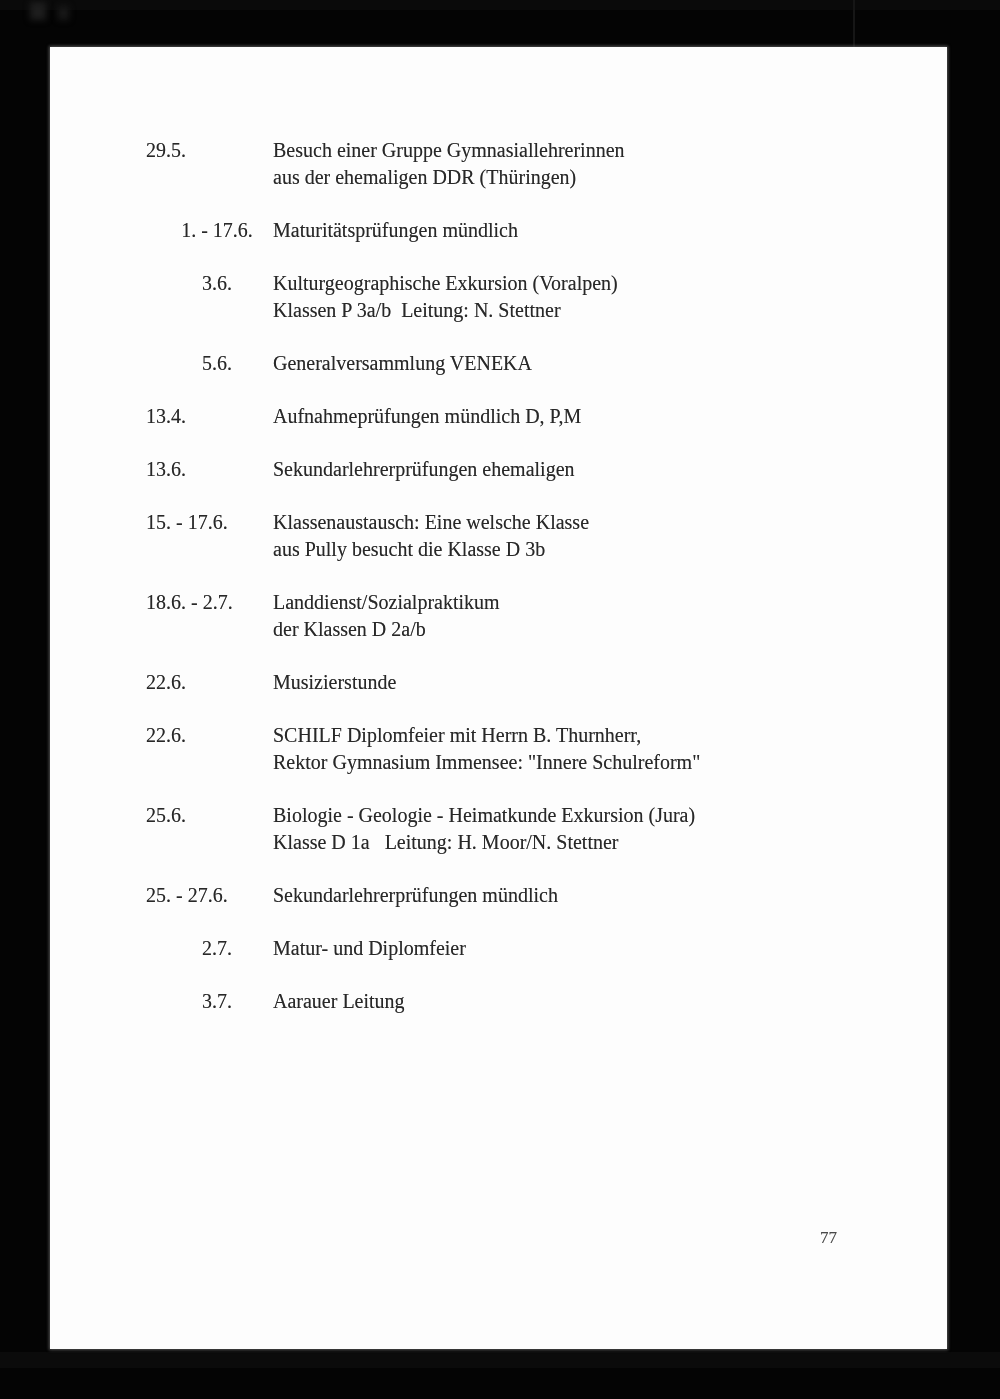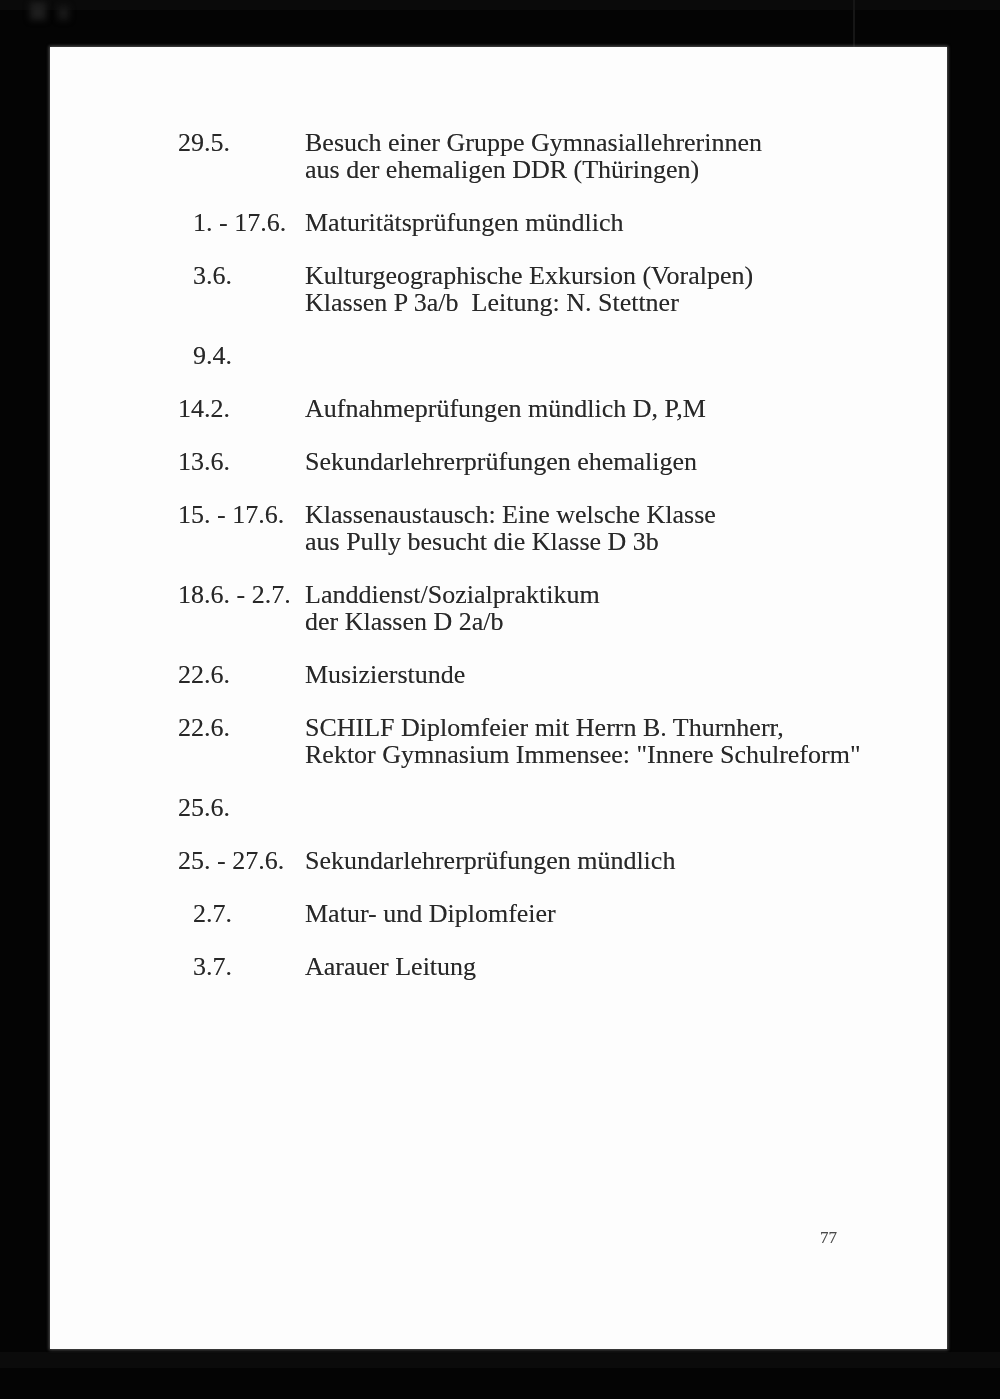--- a/index.html
+++ b/index.html
@@ -49,40 +49,40 @@
   }
   .paper {
     position: absolute;
     left: 50px; top: 47px;
     width: 897px; height: 1302px;
     background: #fdfdfd;
     box-shadow: 0 0 3px 1px #555;
   }
   .event-list {
     position: absolute;
-    left: 96px; top: 82px;
+    left: 96px; top: 90px;
     width: 740px;
-    font-size: 26px;
+    font-size: 20px;
     line-height: 27px;
     color: #282828;
     text-shadow: 0 0 0.5px rgba(40,40,40,0.45);
-    margin-left: 32px;
   }
   .event-row {
     display: flex;
     margin-bottom: 26px;
   }
   .event-date {
     width: 127px;
     flex-shrink: 0;
     box-sizing: border-box;
     white-space: pre;
   }
   .event-date.indent {
     padding-left: 15px;
+    text-align: center;
   }
   .event-desc {
     flex: 1;
   }
   .event-desc > div {
     white-space: pre;
   }
   .page-number {
     position: absolute;
     left: 770px; top: 1181px;
@@ -119,25 +119,28 @@
 
   <div class="event-row">
     <div class="event-date indent">3.6.</div>
     <div class="event-desc">
           <div>Kulturgeographische Exkursion (Voralpen)</div>
           <div>Klassen P 3a/b  Leitung: N. Stettner</div>
         </div>
   </div>
 
   <div class="event-row">
-    <div class="event-date indent">9.4.</div>
-  </div>
-
-  <div class="event-row">
-    <div class="event-date">14.2.</div>
+    <div class="event-date indent">5.6.</div>
+    <div class="event-desc">
+          <div>Generalversammlung VENEKA</div>
+        </div>
+  </div>
+
+  <div class="event-row">
+    <div class="event-date">13.4.</div>
     <div class="event-desc">
           <div>Aufnahmeprüfungen mündlich D, P,M</div>
         </div>
   </div>
 
   <div class="event-row">
     <div class="event-date">13.6.</div>
     <div class="event-desc">
           <div>Sekundarlehrerprüfungen ehemaligen</div>
         </div>
@@ -169,20 +172,24 @@
   <div class="event-row">
     <div class="event-date">22.6.</div>
     <div class="event-desc">
           <div>SCHILF Diplomfeier mit Herrn B. Thurnherr,</div>
           <div>Rektor Gymnasium Immensee: "Innere Schulreform"</div>
         </div>
   </div>
 
   <div class="event-row">
     <div class="event-date">25.6.</div>
+    <div class="event-desc">
+          <div>Biologie - Geologie - Heimatkunde Exkursion (Jura)</div>
+          <div>Klasse D 1a   Leitung: H. Moor/N. Stettner</div>
+        </div>
   </div>
 
   <div class="event-row">
     <div class="event-date">25. - 27.6.</div>
     <div class="event-desc">
           <div>Sekundarlehrerprüfungen mündlich</div>
         </div>
   </div>
 
   <div class="event-row">

